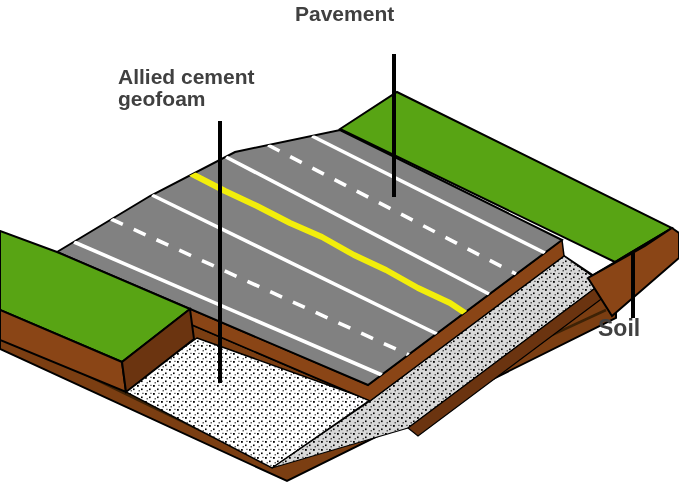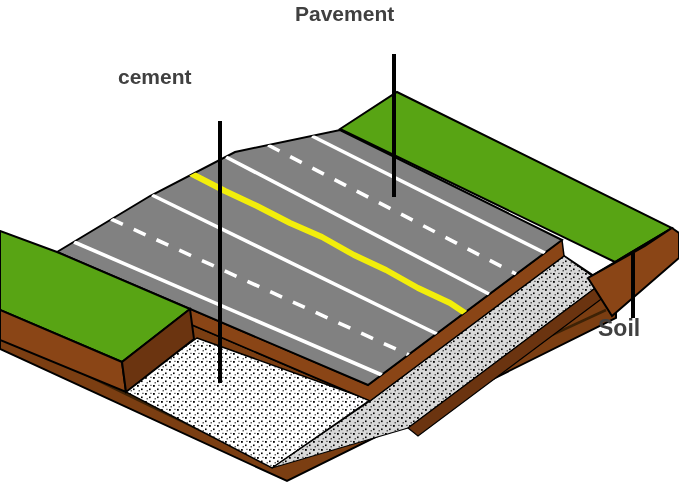--- a/index.html
+++ b/index.html
@@ -80,18 +80,19 @@
     <line x1="394" y1="54" x2="394" y2="197" stroke-width="4" stroke="#000000"></line>
     <line x1="220" y1="121" x2="220" y2="383" stroke-width="4" stroke="#000000"></line>
     <line x1="633" y1="253" x2="633" y2="318" stroke-width="4" stroke="#000000"></line>
   </svg>
 
   <div class="lbl lbl-pavement">
     <div>Pavement</div>
   </div>
 
   <div class="lbl lbl-geofoam">
-    <div>cement</div>
+    <div>Allied cement</div>
+    <div>geofoam</div>
   </div>
 
   <div class="lbl lbl-soil">Soil</div>
 
 </div>
 
 </body></html>

